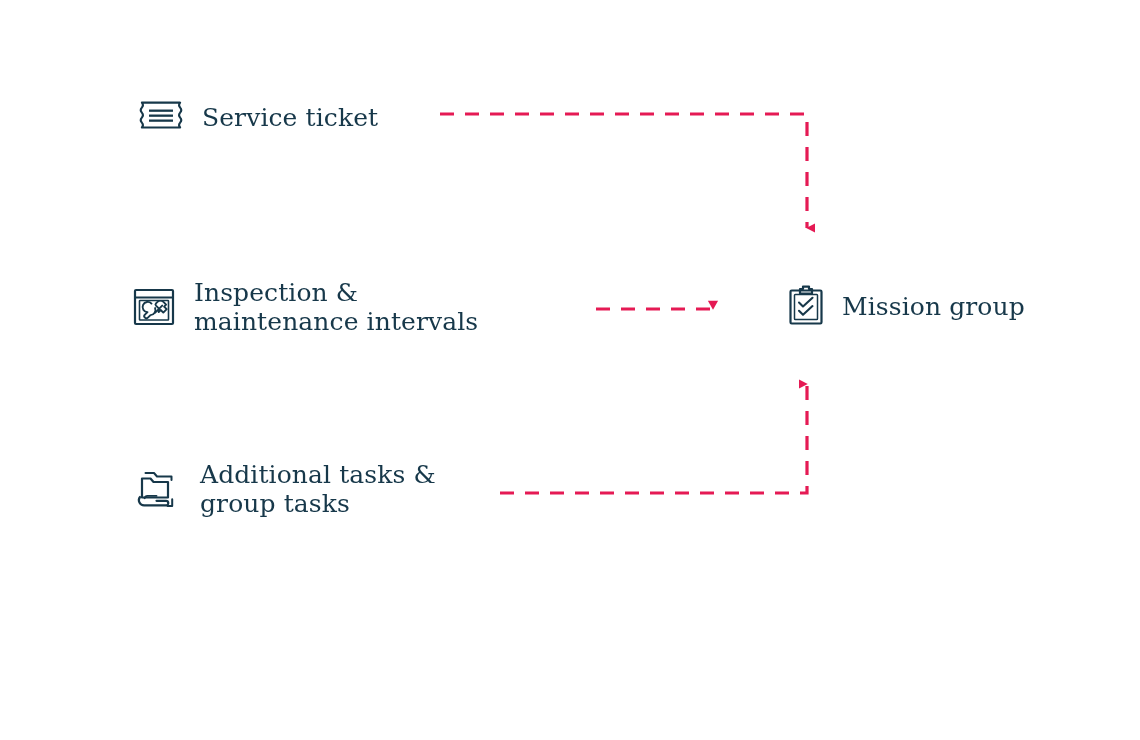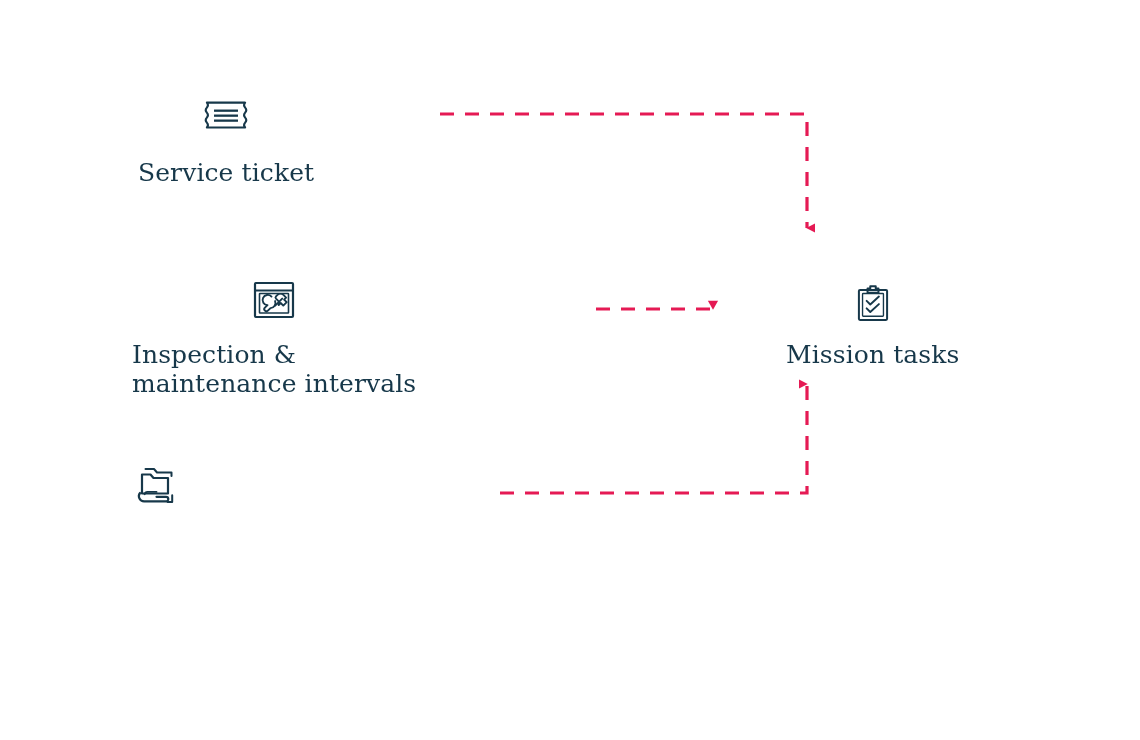--- a/index.html
+++ b/index.html
@@ -30,21 +30,20 @@
     width: 1140px;
     height: 740px;
     pointer-events: none;
   }
   
   .node {
     position: absolute;
     display: flex;
     align-items: center;
     gap: 18px;
-    flex-direction: column;
   }
   .node-icon {
     width: 46px;
     height: 46px;
     flex: 0 0 46px;
     display: block;
   }
   .node-label {
     color: #17384a;
     font-size: 25px;
@@ -136,30 +135,32 @@
 
       <path d="M6.0,14.5 L14.5,14.5 L17.5,18.0 L32.0,18.0
                L32.0,33.5 L6.0,33.5 Z" fill="none" stroke="#17384a" stroke-width="2.2" stroke-linejoin="round"></path>
 
       <path d="M4.0,33.0 a5.2,5.2 0 0 0 4.2,8.4 L30.0,41.4
                a2.3,2.3 0 0 0 0,-4.6 L20.5,36.8" fill="none" stroke="#17384a" stroke-width="2.2" stroke-linecap="round" stroke-linejoin="round"></path>
       <path d="M8.6,34.2 a3.0,3.0 0 0 1 3.0,-2.3 L20.5,31.9" fill="none" stroke="#17384a" stroke-width="1.9" stroke-linecap="round" stroke-linejoin="round"></path>
 
       <path d="M36.2,35.2 L36.2,42.0 L31.5,42.0" fill="none" stroke="#17384a" stroke-width="2.0" stroke-linecap="round" stroke-linejoin="round"></path>
     </svg>
+    <div class="node-label">Additional tasks &amp;
+group tasks</div>
   </div>
 
   <div class="node" id="node-mission-tasks">
     <svg class="node-icon" viewBox="0 0 40 44" aria-hidden="true">
 
       <rect x="4.5" y="6.5" width="31" height="33" rx="1.2" fill="none" stroke="#17384a" stroke-width="2.2"></rect>
       <rect x="8.5" y="10.5" width="23" height="25" rx="0.8" fill="none" stroke="#17384a" stroke-width="1.5"></rect>
 
       <path d="M14.0,9.5 L14.0,5.0 L17.0,5.0 L17.0,2.6
                L23.0,2.6 L23.0,5.0 L26.0,5.0 L26.0,9.5 Z" fill="none" stroke="#17384a" stroke-width="2.2" stroke-linejoin="round"></path>
 
       <path d="M13.0,18.5 L17.0,22.5 L26.5,13.8" fill="none" stroke="#17384a" stroke-width="2.1" stroke-linecap="round" stroke-linejoin="round"></path>
       <path d="M13.0,26.8 L17.0,30.8 L26.5,22.1" fill="none" stroke="#17384a" stroke-width="2.1" stroke-linecap="round" stroke-linejoin="round"></path>
     </svg>
-    <div class="node-label">Mission tasks</div>
+    <div class="node-label">Mission group</div>
   </div>
 
 </div>
 
 </body></html>

